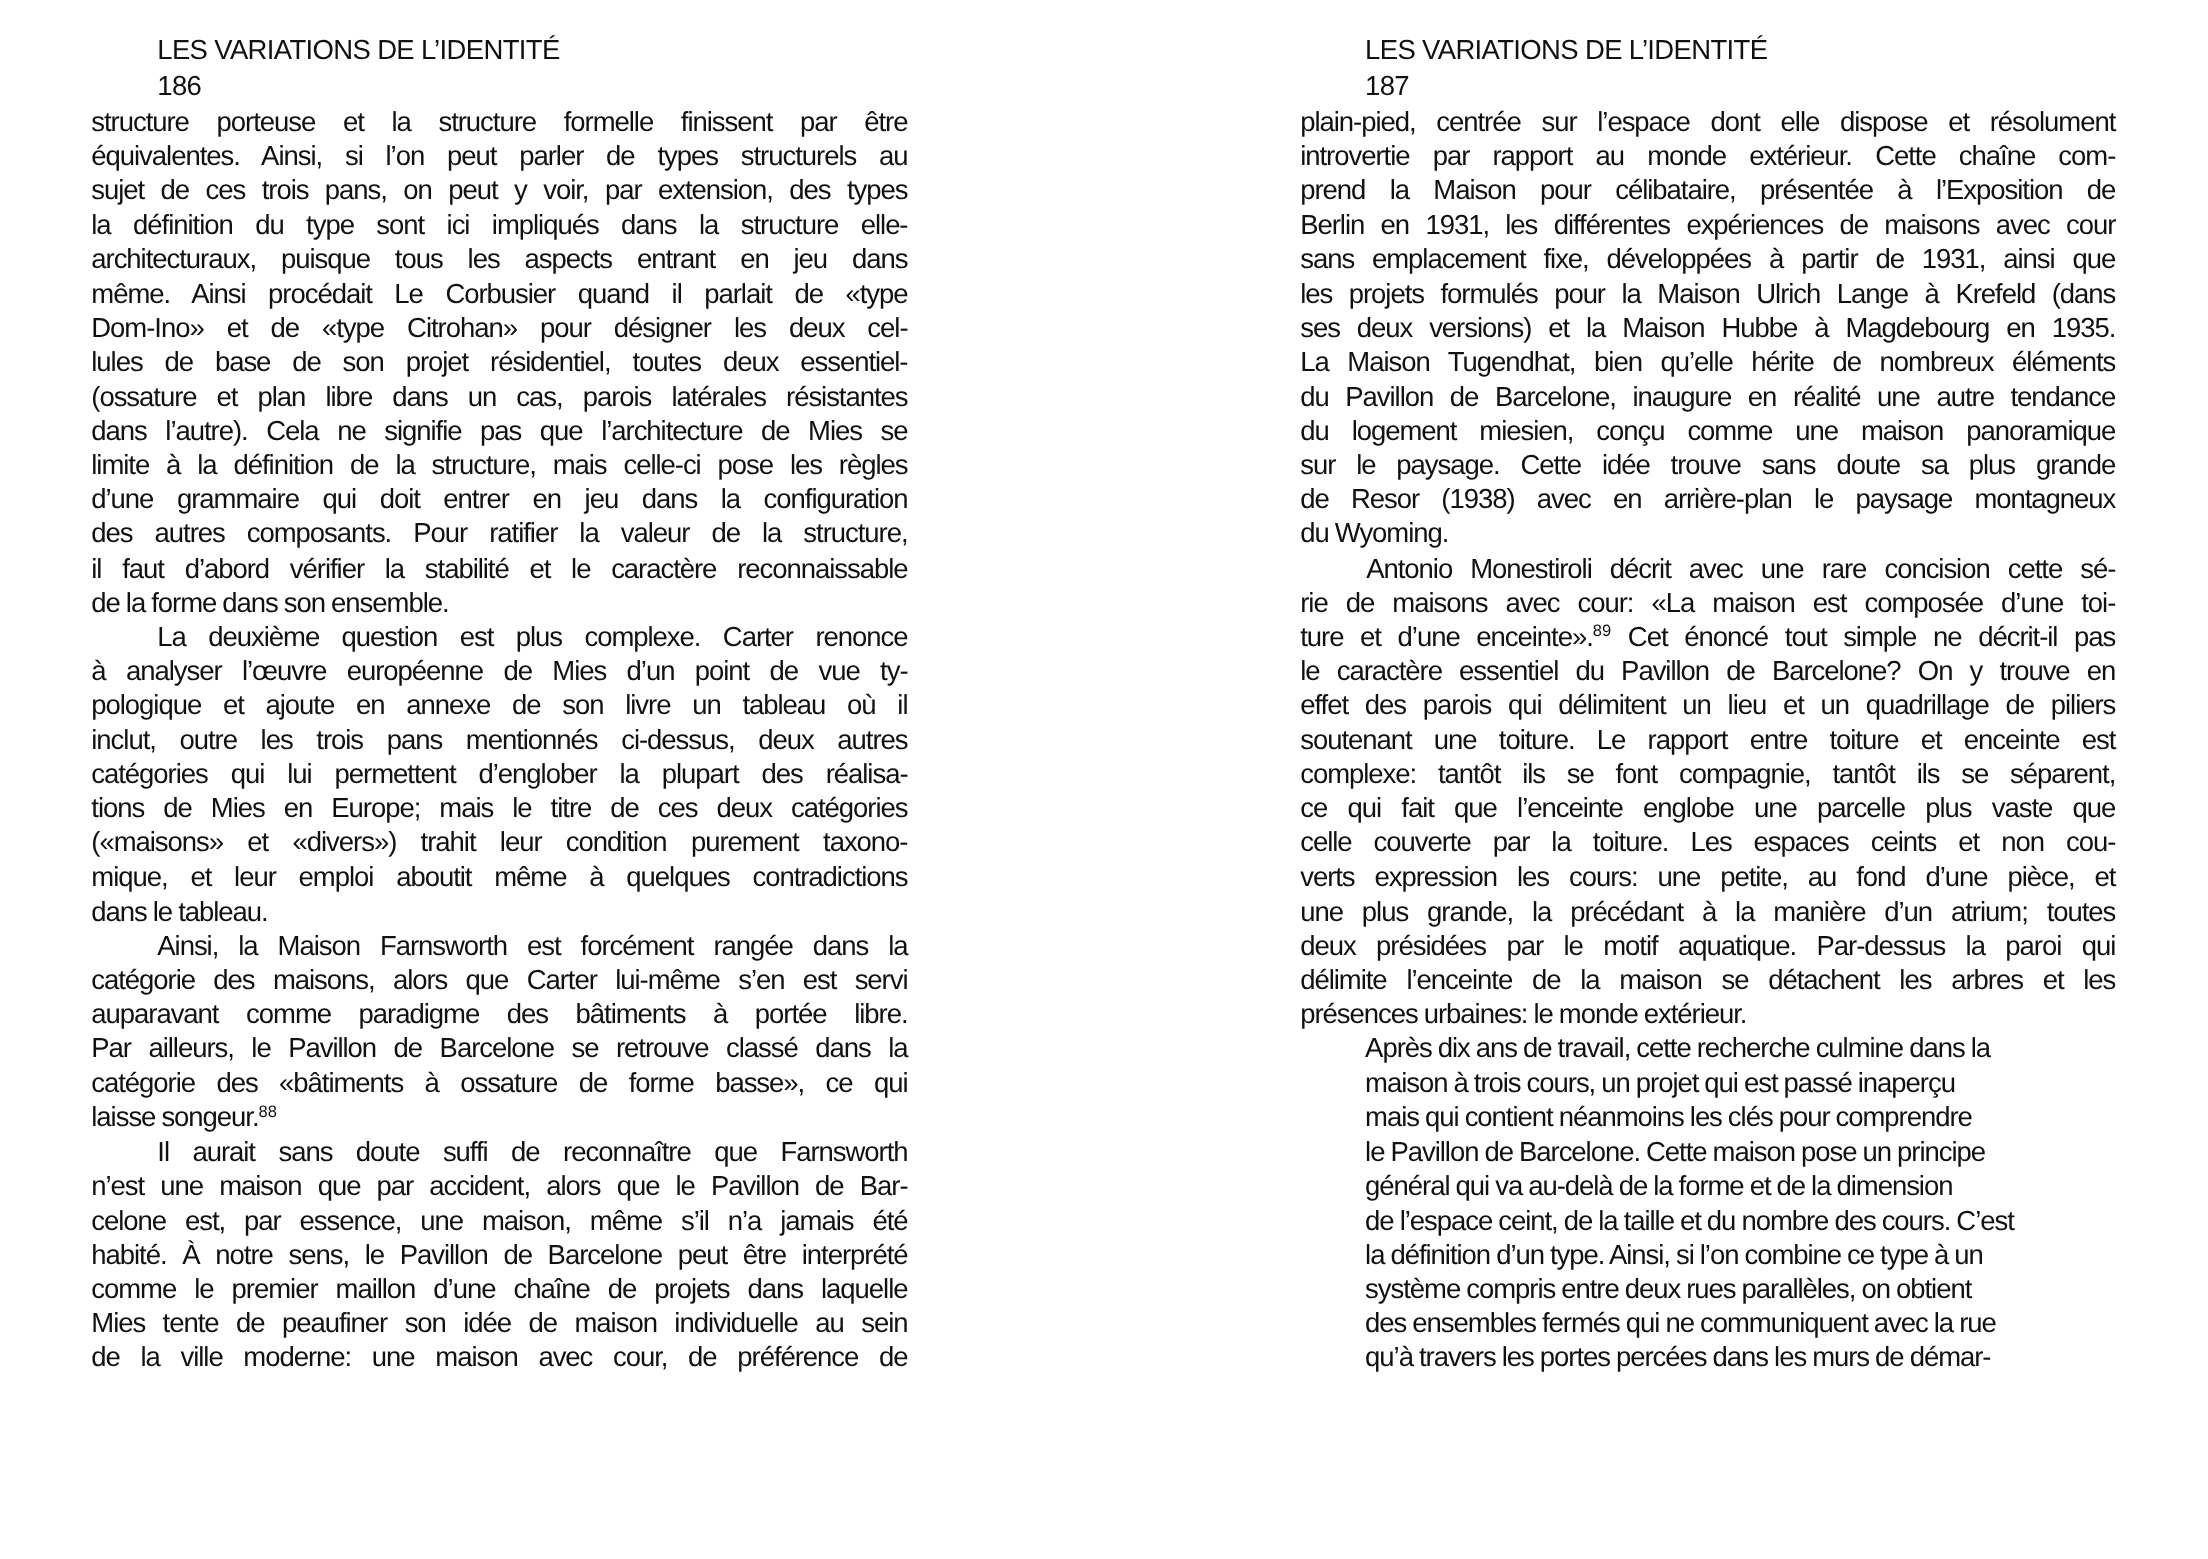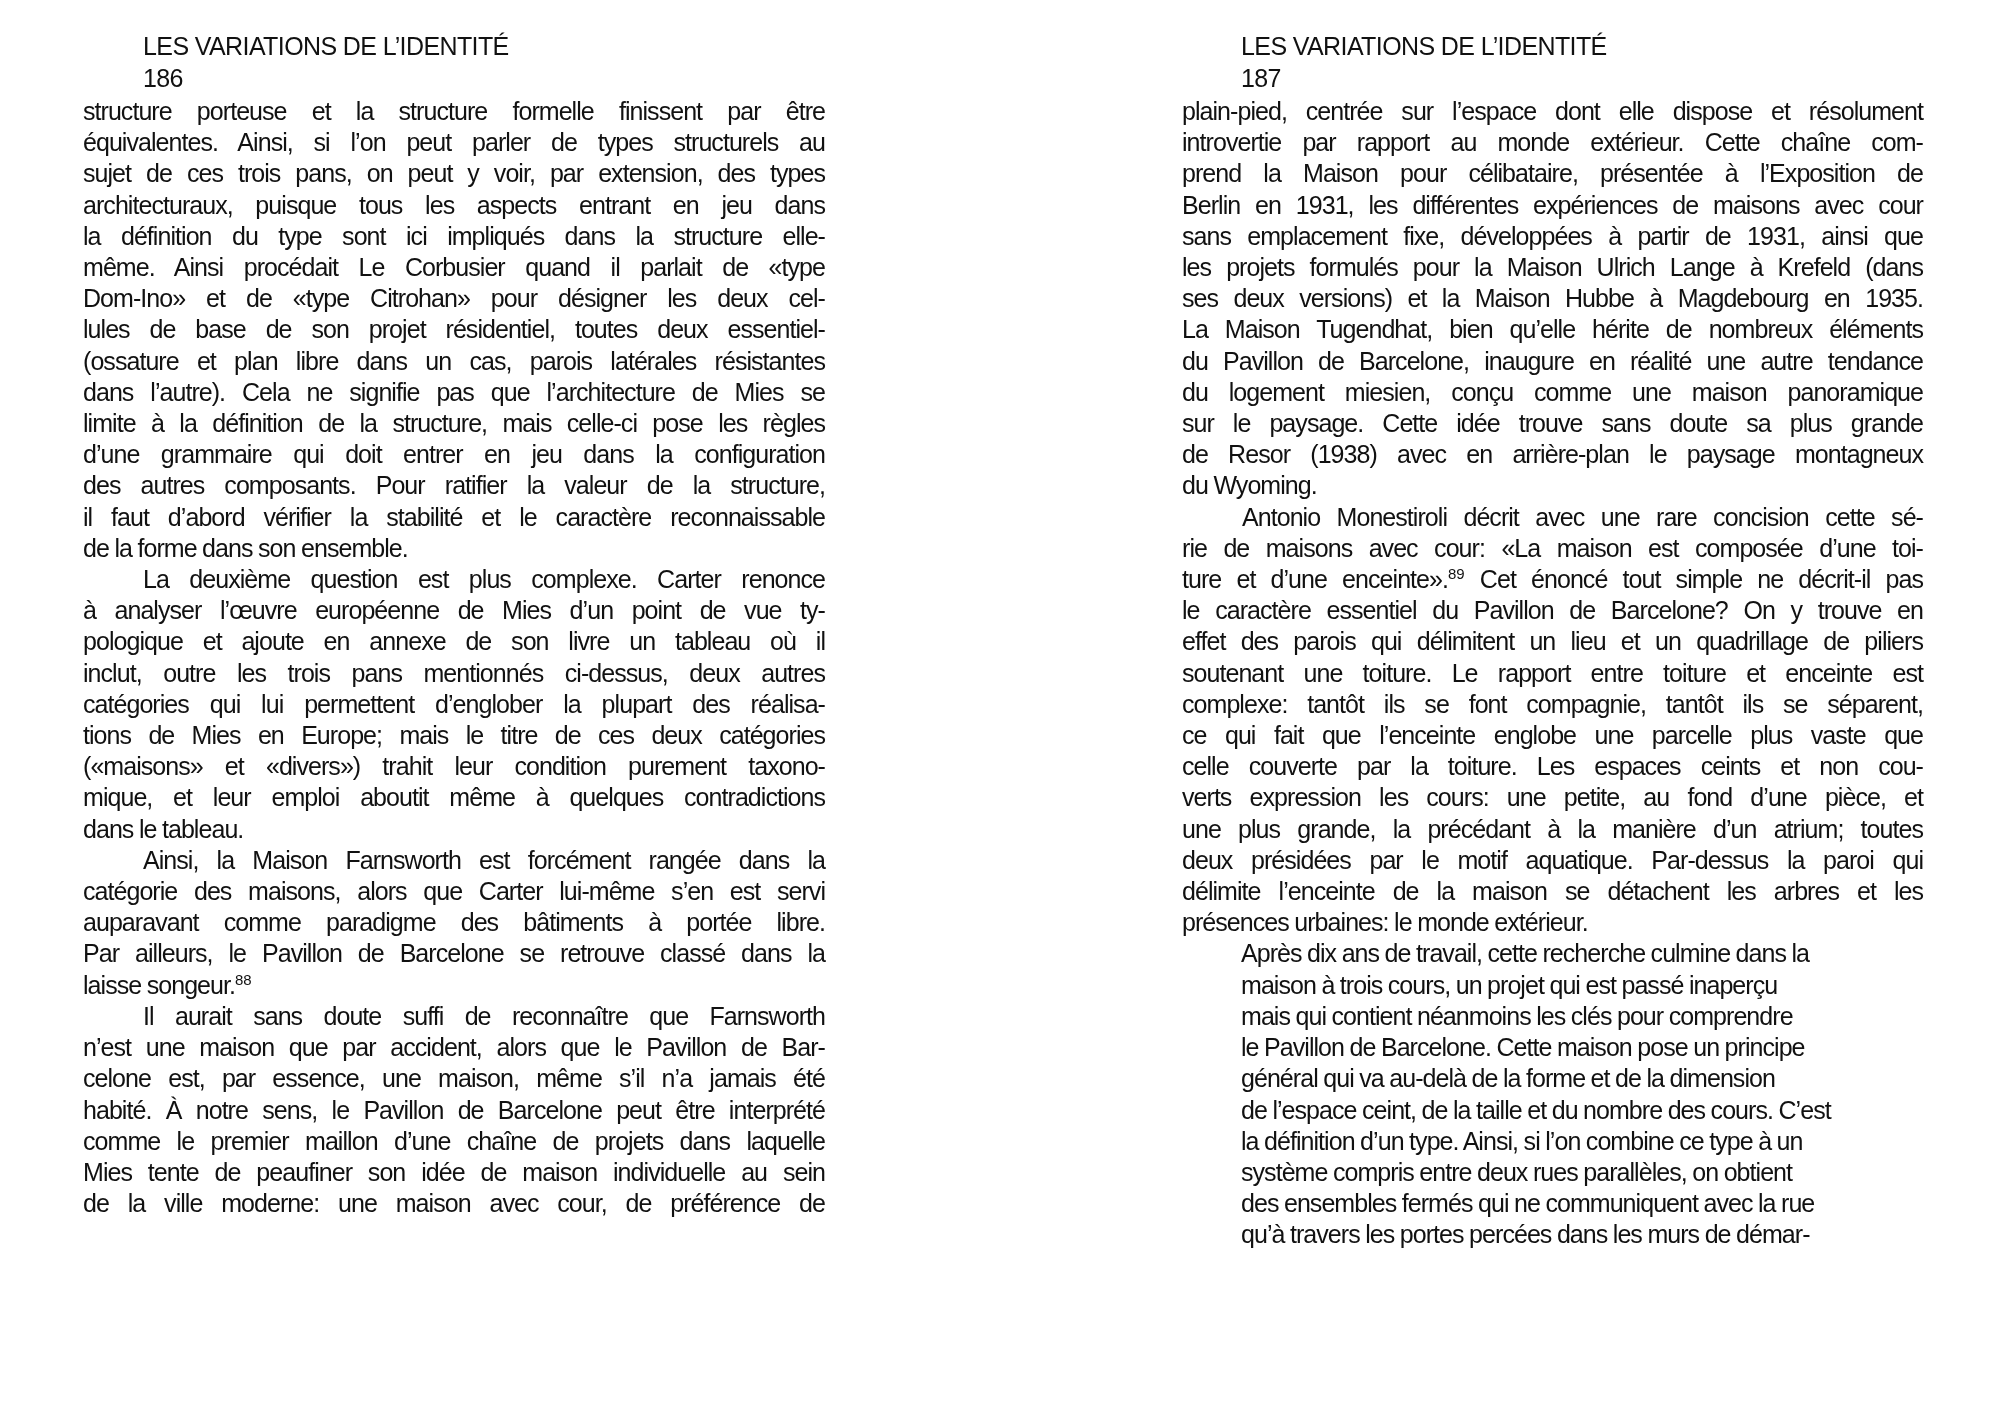--- a/index.html
+++ b/index.html
@@ -71,22 +71,22 @@
     <span class="title">LES VARIATIONS DE L’IDENTITÉ</span>
     <span class="folio">186</span>
   </div>
 
   <div class="body-text">
 
     <div>
       <span class="line">structure porteuse et la structure formelle finissent par être</span>
       <span class="line">équivalentes. Ainsi, si l’on peut parler de types structurels au</span>
       <span class="line">sujet de ces trois pans, on peut y voir, par extension, des types</span>
+      <span class="line">la définition du type sont ici impliqués dans la structure elle-</span>
       <span class="line">architecturaux, puisque tous les aspects entrant en jeu dans</span>
-      <span class="line">la définition du type sont ici impliqués dans la structure elle-</span>
       <span class="line">même. Ainsi procédait Le Corbusier quand il parlait de «type</span>
       <span class="line">Dom-Ino» et de «type Citrohan» pour désigner les deux cel-</span>
       <span class="line">lules de base de son projet résidentiel, toutes deux essentiel-</span>
       <span class="line">(ossature et plan libre dans un cas, parois latérales résistantes</span>
       <span class="line">dans l’autre). Cela ne signifie pas que l’architecture de Mies se</span>
       <span class="line">limite à la définition de la structure, mais celle-ci pose les règles</span>
       <span class="line">d’une grammaire qui doit entrer en jeu dans la configuration</span>
       <span class="line">des autres composants. Pour ratifier la valeur de la structure,</span>
       <span class="line">il faut d’abord vérifier la stabilité et le caractère reconnaissable</span>
       <span class="line last">de la forme dans son ensemble.</span>
@@ -102,20 +102,21 @@
       <span class="line">(«maisons» et «divers») trahit leur condition purement taxono-</span>
       <span class="line">mique, et leur emploi aboutit même à quelques contradictions</span>
       <span class="line last">dans le tableau.</span>
     </div>
 
     <div>
       <span class="line indent">Ainsi, la Maison Farnsworth est forcément rangée dans la</span>
       <span class="line">catégorie des maisons, alors que Carter lui-même s’en est servi</span>
       <span class="line">auparavant comme paradigme des bâtiments à portée libre.</span>
       <span class="line">Par ailleurs, le Pavillon de Barcelone se retrouve classé dans la</span>
+      <span class="line">catégorie des «bâtiments à ossature de forme basse», ce qui</span>
       <span class="line last"><span>laisse songeur.</span><sup class="note">88</sup></span>
     </div>
 
     <div>
       <span class="line indent">Il aurait sans doute suffi de reconnaître que Farnsworth</span>
       <span class="line">n’est une maison que par accident, alors que le Pavillon de Bar-</span>
       <span class="line">celone est, par essence, une maison, même s’il n’a jamais été</span>
       <span class="line">habité. À notre sens, le Pavillon de Barcelone peut être interprété</span>
       <span class="line">comme le premier maillon d’une chaîne de projets dans laquelle</span>
       <span class="line">Mies tente de peaufiner son idée de maison individuelle au sein</span>

